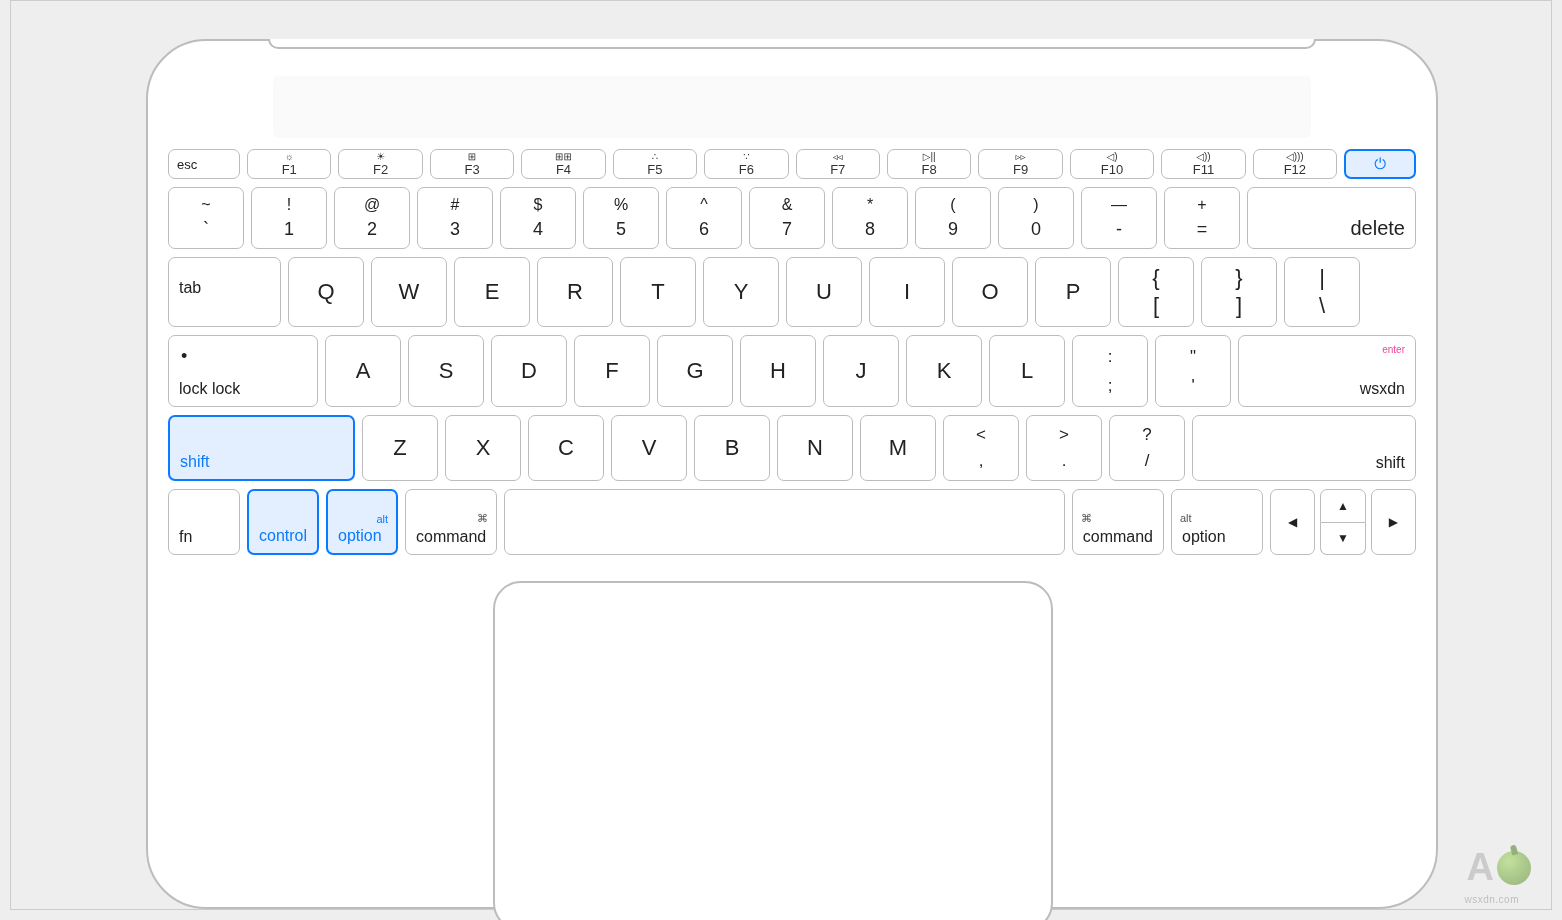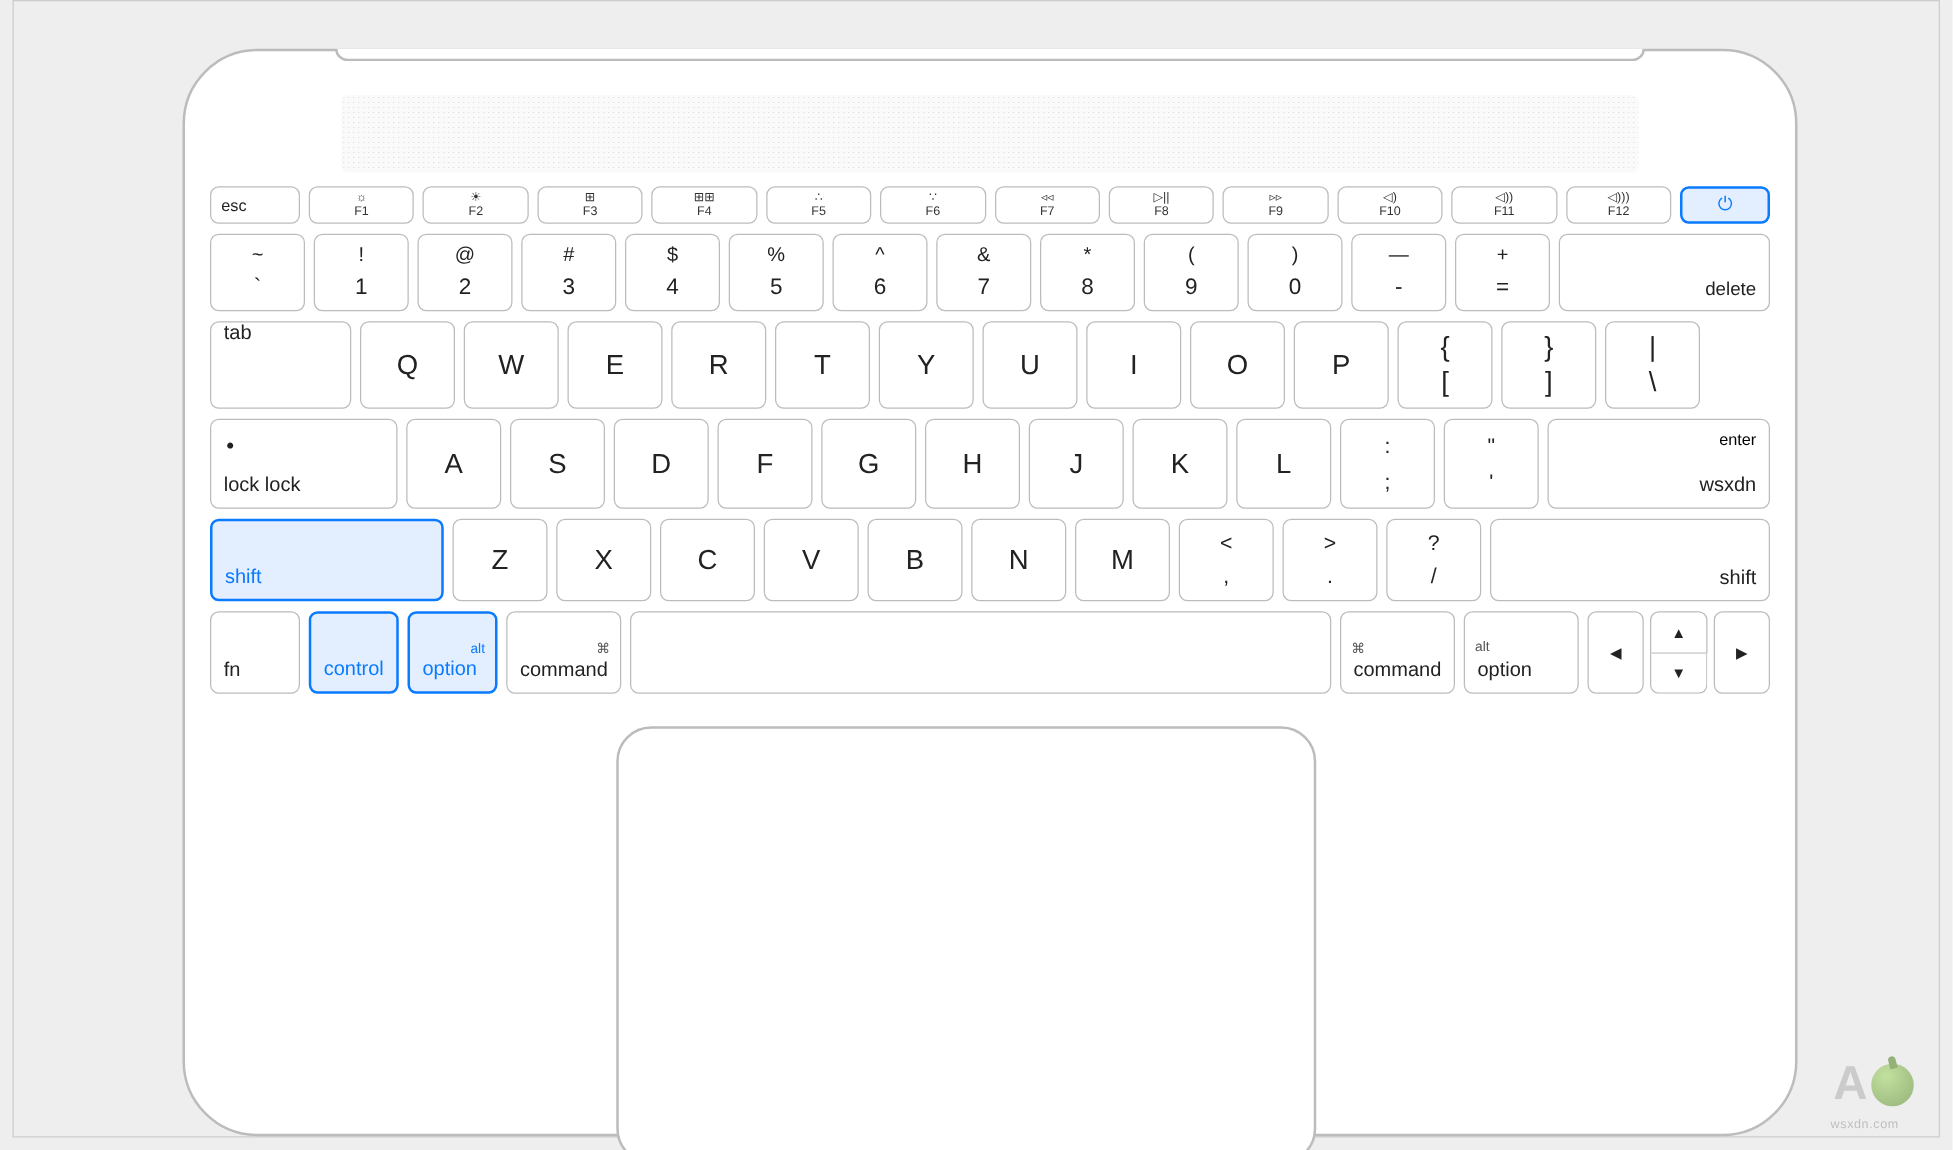--- a/index.html
+++ b/index.html
@@ -71,38 +71,38 @@
   }
   .key.highlight {
     border: 2px solid #0a7aff;
     background: #e3efff;
     color: #0a7aff;
   }
   
   .frow .key { height: 30px; flex: 1; align-items: center; justify-content: center; }
   .frow .key.esc { flex: 0 0 72px; align-items: flex-start; padding-left: 8px; font-size: 13px; justify-content: center;}
   .frow .key.power { flex: 0 0 72px; }
-  .fn-label { font-size: 10px; line-height: 1; color: #333; }
+  .fn-label { font-size: 13px; line-height: 1; color: #333; }
   .fn-icon { font-size: 10px; line-height: 1; color: #333; margin-bottom: 1px;}
   .key.highlight .fn-icon, .key.highlight .fn-label { color: #0a7aff; }
   
   .nrow .key { height: 62px; width: 76px; align-items: center; justify-content: space-around; font-size: 17px; padding: 6px 0;}
-  .nrow .key.delete { flex: 1; align-items: flex-end; justify-content: flex-end; padding: 0 10px 8px 0; font-size: 15px;}
+  .nrow .key.delete { flex: 1; align-items: flex-end; justify-content: flex-end; padding: 0 10px 8px 0; font-size: 20px;}
   .nrow .sym-top { font-size: 16px; }
   .nrow .sym-bot { font-size: 18px; }
   
   .qrow .key { height: 70px; width: 76px; align-items: center; justify-content: center; font-size: 22px;}
-  .qrow .key.tab { flex: 0 0 113px; align-items: flex-start; justify-content: flex-start; padding: 0 0 8px 10px; font-size: 16px;}
+  .qrow .key.tab { flex: 0 0 113px; align-items: flex-start; justify-content: center; padding: 0 0 8px 10px; font-size: 16px;}
   .qrow .key.dual { justify-content: space-around; padding: 6px 0;}
   
   .arow .key { height: 72px; width: 76px; align-items: center; justify-content: center; font-size: 22px;}
   .arow .key.caps { flex: 0 0 150px; align-items: flex-start; justify-content: flex-end; padding: 0 0 8px 10px; font-size: 16px;}
   .arow .key.caps .dot { position: absolute; top: 10px; left: 12px; font-size: 18px;}
   .arow .key.return { flex: 1; align-items: flex-end; justify-content: flex-end; padding: 0 10px 8px 0; font-size: 16px;}
-  .arow .key.return .top { position:absolute; top: 8px; right: 10px; font-size: 13px; color:#000000;}
+  .arow .key.return .top { position:absolute; top: 8px; right: 10px; font-size: 10px; color:#ec4899;}
   .arow .key.dual { justify-content: space-around; padding: 6px 0; font-size: 17px;}
   
   .zrow .key { height: 66px; width: 76px; align-items: center; justify-content: center; font-size: 22px;}
   .zrow .key.shift-left { flex: 0 0 187px; align-items: flex-start; justify-content: flex-end; padding: 0 0 8px 10px; font-size: 16px;}
   .zrow .key.shift-right { flex: 1; align-items: flex-end; justify-content: flex-end; padding: 0 10px 8px 0; font-size: 16px;}
   .zrow .key.dual { justify-content: space-around; padding: 6px 0; font-size: 17px;}
   
   .brow { height: 66px; }
   .brow .key { height: 66px; align-items: flex-start; justify-content: flex-end; padding: 0 0 8px 10px; font-size: 16px;}
   .brow .key.fn { flex: 0 0 72px; justify-content: flex-end; }

